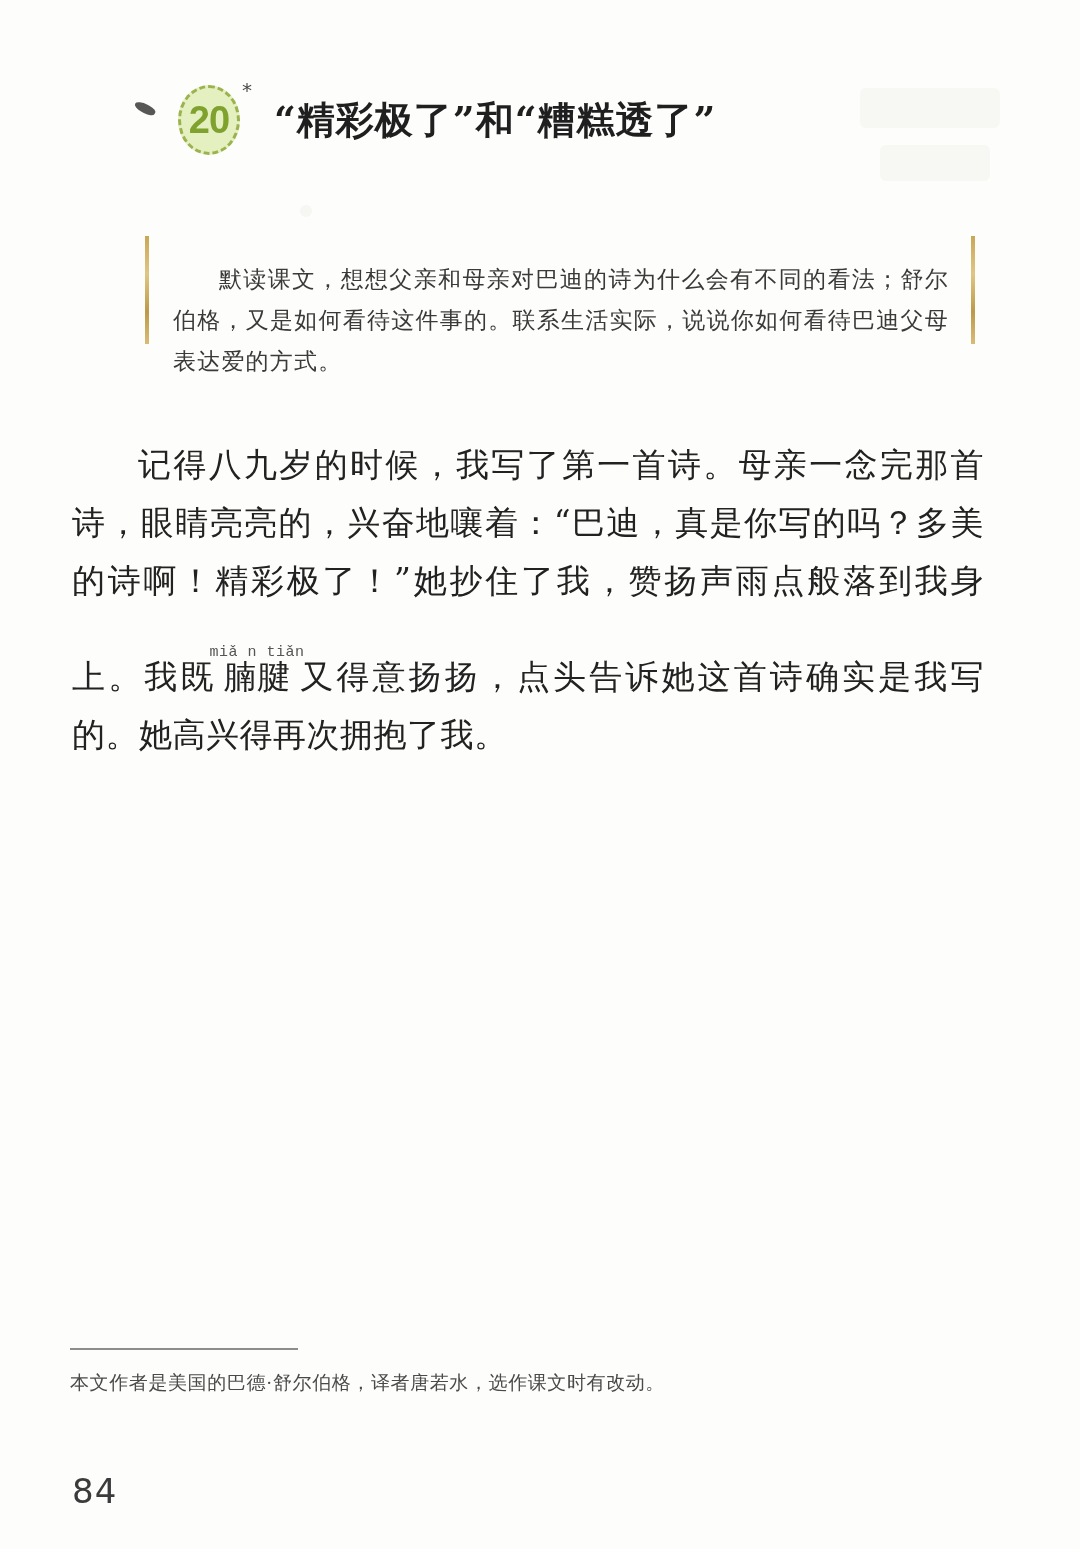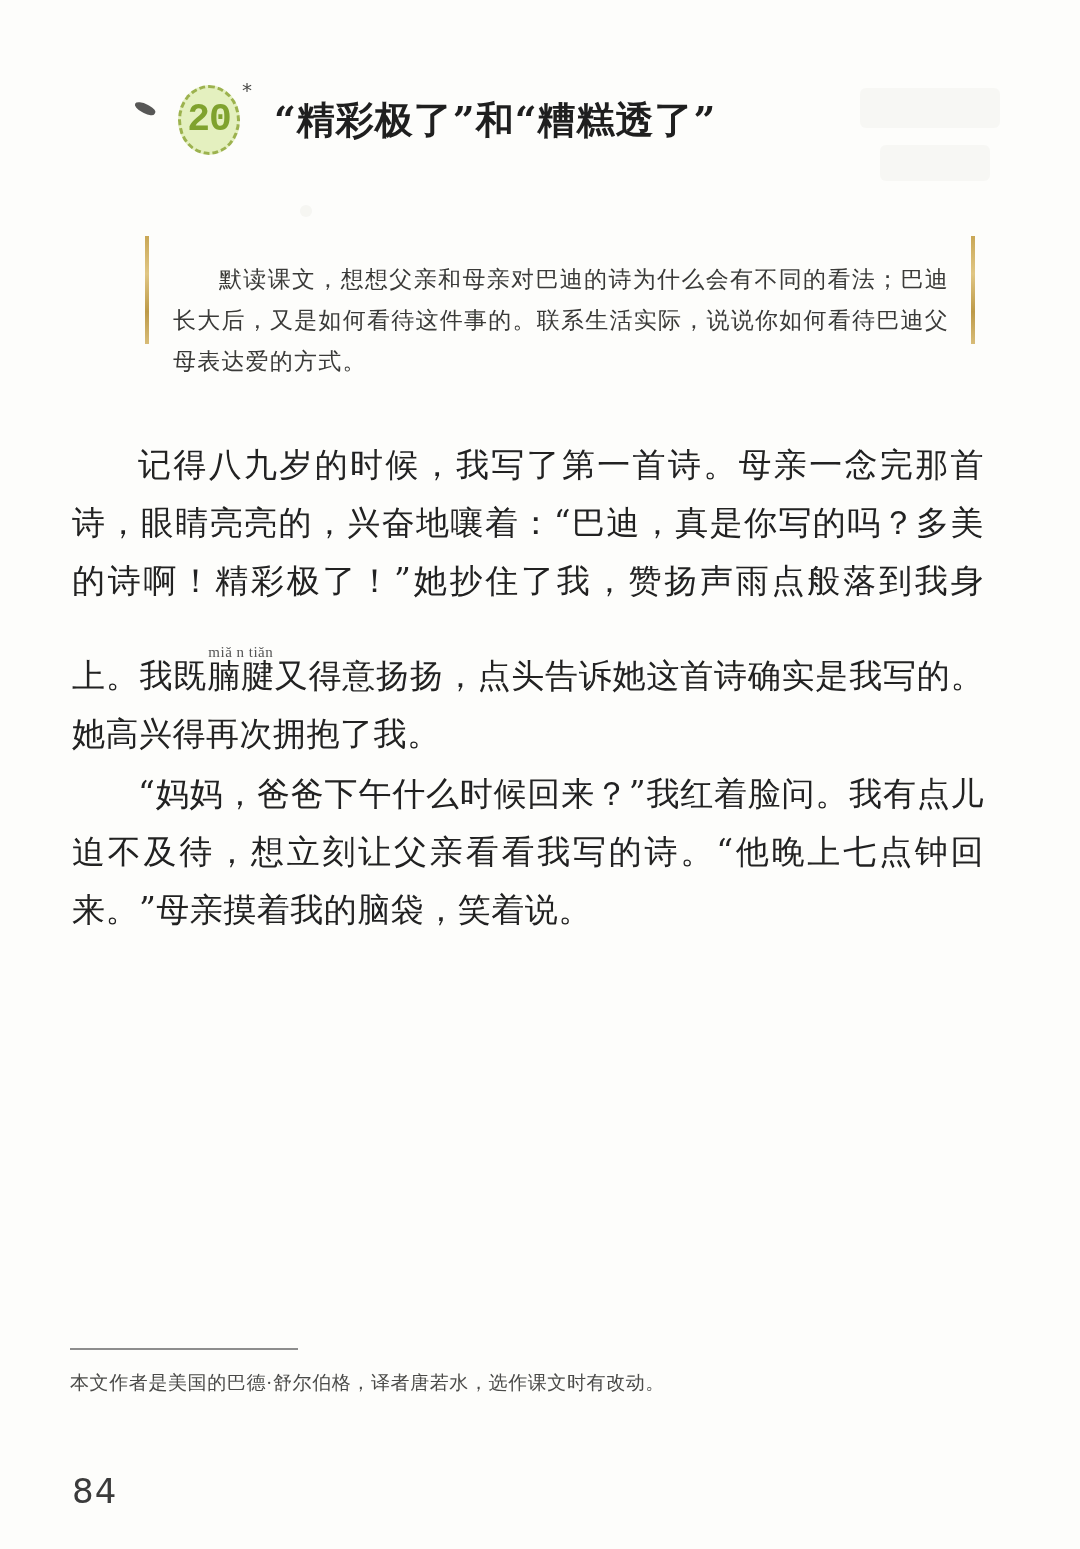--- a/index.html
+++ b/index.html
@@ -63,21 +63,21 @@
     position: absolute;
     inset: 0;
     border-radius: 50%;
     background: #e4f0bf;
     border: 3px dashed #9cb24e;
     box-sizing: border-box;
   }
   .lesson-badge .num {
     position: relative;
     z-index: 2;
-    font-family: Liberation Mono, monospace;
+    font-family: Liberation Sans, sans-serif;
     font-weight: bold;
     font-size: 38px;
     line-height: 1;
     color: #7fa22e;
     letter-spacing: -1px;
   }
   .lesson-star {
     flex: 0 0 auto;
     font-size: 20px;
     color: #4a4a48;
@@ -145,21 +145,21 @@
     letter-spacing: 0.5px;
     margin: 0 0 2px 0;
   }
 
   
   ruby {
     ruby-position: over;
     ruby-align: center;
   }
   rt {
-    font-family: Liberation Serif, serif;
+    font-family: Liberation Mono, monospace;
     font-size: 15px;
     line-height: 1;
     color: #555;
     letter-spacing: 0.5px;
     font-weight: normal;
     margin-top: 44px;
   }
 
   
   .footnote {
@@ -220,26 +220,25 @@
       <span class="disc"></span>
       <span class="num">20</span>
     </span>
     <span class="lesson-star">*</span>
     <h1 class="title-text">“精彩极了”和“糟糕透了”</h1>
   </div>
 
   <div class="tip-box">
     <span class="tip-rule left"></span>
     <span class="tip-rule right"></span>
-    <p class="tip-text">默读课文，想想父亲和母亲对巴迪的诗为什么会有不同的看法；巴迪长大后，又是如何看待这件事的。联系生活实际，说说你如何看待巴迪父母表达爱的方式。</p>
+    <p class="tip-text">默读课文，想想父亲和母亲对巴迪的诗为什么会有不同的看法；舒尔伯格，又是如何看待这件事的。联系生活实际，说说你如何看待巴迪父母表达爱的方式。</p>
   </div>
 
   <div class="body-text">
     <p class="para" id="p1">记得八九岁的时候，我写了第一首诗。母亲一念完那首诗，眼睛亮亮的，兴奋地嚷着：“巴迪，真是你写的吗？多美的诗啊！精彩极了！”她抄住了我，赞扬声雨点般落到我身上。我既<ruby><span>腩腱</span><rt>miǎ n tiǎn</rt></ruby>又得意扬扬，点头告诉她这首诗确实是我写的。她高兴得再次拥抱了我。</p>
-    <p class="para" id="p2">“妈妈，爸爸下午什么时候回来？”我红着脸问。我有点儿迫不及待，想立刻让父亲看看我写的诗。“他晚上七点钟回来。”母亲摸着我的脑袋，笑着说。</p>
   </div>
 
   <div class="footnote">
     <div class="footnote-rule"></div>
     <div class="footnote-text">本文作者是美国的巴德·舒尔伯格，译者唐若水，选作课文时有改动。</div>
   </div>
 
   <div class="page-number">84</div>
 
 </div>

